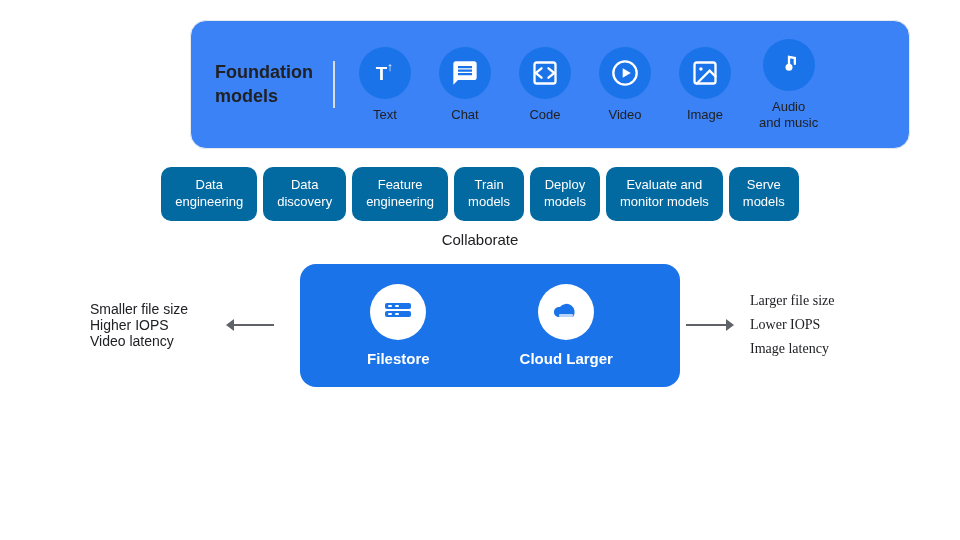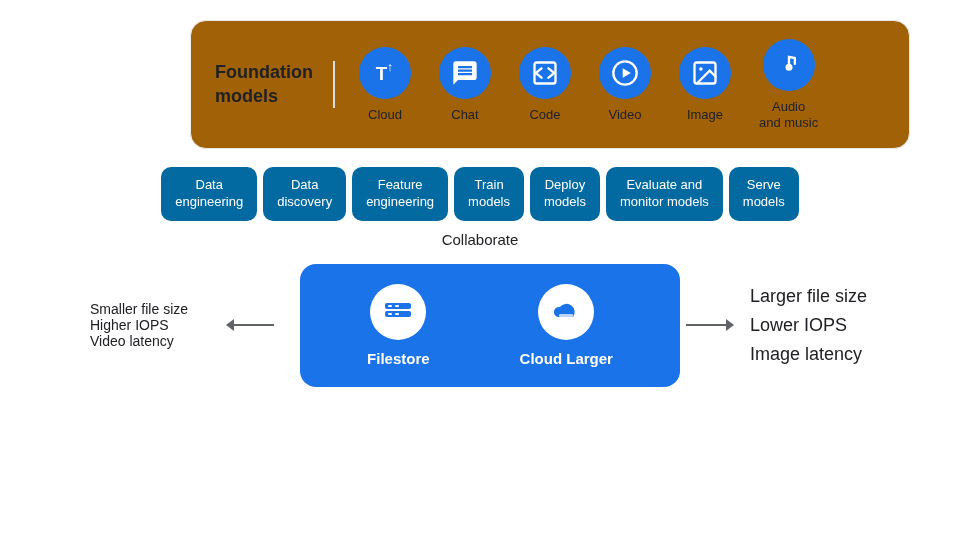--- a/index.html
+++ b/index.html
@@ -16,21 +16,21 @@
       width: 960px;
       height: 540px;
       position: relative;
       padding: 20px 30px;
     }
 
     
     .foundation-section {
       display: flex;
       align-items: center;
-      background: #a16207;
+      background: #3b82f6;
       border-radius: 16px;
       padding: 18px 24px;
       margin-left: 160px;
       margin-right: 20px;
       margin-bottom: 18px;
       border: 1px solid #e8eaed;
     }
 
     .foundation-title {
       font-size: 18px;
@@ -177,22 +177,23 @@
 
     .storage-right-labels {
       display: flex;
       flex-direction: column;
       gap: 8px;
       margin-left: 10px;
       min-width: 120px;
     }
 
     .storage-right-labels span {
-      font-size: 18px;
-      color: #202124;
+      font-size: 14px;
+      color: #202124;
+      font-family: Liberation Serif, serif;
     }
 
     .arrow-right-head {
       width: 0;
       height: 0;
       border-top: 6px solid transparent;
       border-bottom: 6px solid transparent;
       border-left: 8px solid #5f6368;
     }
 
@@ -224,21 +225,21 @@
     <div class="foundation-title">Foundation<br>models</div>
     <div class="model-icons">
 
       <div class="model-icon-item">
         <div class="model-icon-circle">
           <svg class="icon-svg" viewBox="0 0 24 24">
             <text x="4" y="18" font-size="16" fill="white" font-weight="bold" font-family="Arial">T</text>
             <text x="14" y="10" font-size="10" fill="white" font-weight="bold" font-family="Arial">↑</text>
           </svg>
         </div>
-        <span class="model-icon-label">Cloud</span>
+        <span class="model-icon-label">Text</span>
       </div>
 
       <div class="model-icon-item">
         <div class="model-icon-circle">
           <svg class="icon-svg" viewBox="0 0 24 24">
             <path d="M20 2H4c-1.1 0-2 .9-2 2v18l4-4h14c1.1 0 2-.9 2-2V4c0-1.1-.9-2-2-2zm-2 12H6v-2h12v2zm0-3H6V9h12v2zm0-3H6V6h12v2z" fill="white"></path>
           </svg>
         </div>
         <span class="model-icon-label">Chat</span>
       </div>

